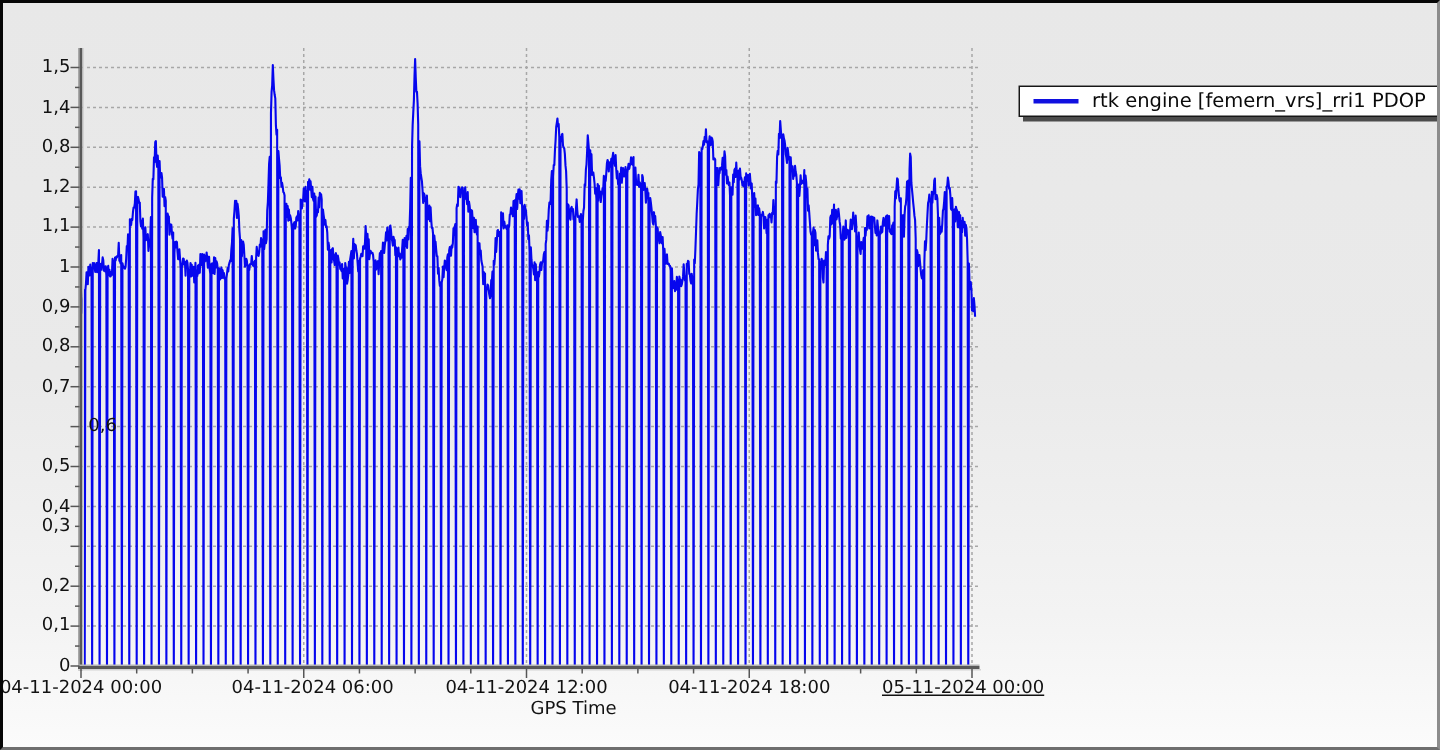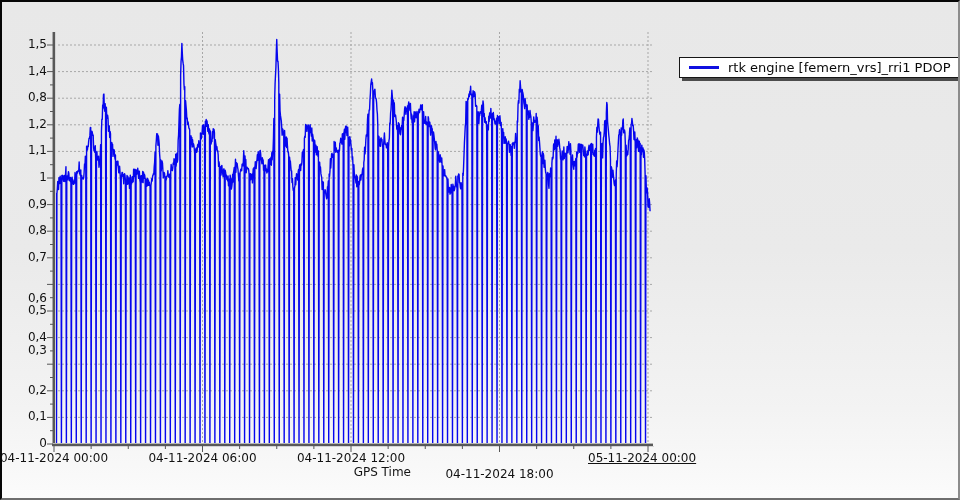--- a/index.html
+++ b/index.html
@@ -115,34 +115,34 @@
       <line x1="608.875" y1="444" x2="608.875" y2="447" class="tick"></line>
     </svg>
 
   <div id="labels">
       <div class="tick-label" style="right: 911px; top: 435px;">0</div>
       <div class="tick-label" style="right: 911px; top: 408.4px;">0,1</div>
       <div class="tick-label" style="right: 911px; top: 381.8px; padding-left: 12px;">0,2</div>
       <div class="tick-label" style="right: 911px; top: 342px;">0,3</div>
       <div class="tick-label" style="right: 911px; top: 328.6px;">0,4</div>
       <div class="tick-label" style="right: 911px; top: 302px;">0,5</div>
-      <div class="tick-label" style="right: 911px; top: 275.4px; margin-top: 15px;">0,6</div>
+      <div class="tick-label" style="right: 880px; top: 275.4px;">0,6</div>
       <div class="tick-label" style="right: 911px; top: 248.8px;">0,7</div>
       <div class="tick-label" style="right: 911px; top: 222.2px;">0,8</div>
       <div class="tick-label" style="right: 911px; top: 195.6px;">0,9</div>
       <div class="tick-label" style="right: 911px; top: 169px;">1</div>
       <div class="tick-label" style="right: 911px; top: 142.4px;">1,1</div>
       <div class="tick-label" style="right: 911px; top: 115.8px;">1,2</div>
       <div class="tick-label" style="right: 911px; top: 89.2px;">0,8</div>
       <div class="tick-label" style="right: 911px; top: 62.6px;">1,4</div>
       <div class="tick-label" style="right: 911px; top: 36px;">1,5</div>
       <div class="tick-label" style="left: -8px; width: 120px; text-align: center; top: 450px;">04-11-2024 00:00</div>
-      <div class="tick-label" style="left: 140.5px; width: 120px; text-align: center; top: 450px;">04-11-2024 06:00</div>
+      <div class="tick-label" style="left: 140.5px; width: 120px; text-align: right; top: 450px;">04-11-2024 06:00</div>
       <div class="tick-label" style="left: 289px; width: 120px; text-align: center; top: 450px;">04-11-2024 12:00</div>
-      <div class="tick-label" style="left: 437.5px; width: 120px; text-align: center; top: 450px; margin-top: 16px;">04-11-2024 18:00</div>
+      <div class="tick-label" style="left: 437.5px; width: 120px; text-align: center; top: 450px;">04-11-2024 18:00</div>
       <div class="tick-label" style="left: 586px; width: 120px; text-align: left; top: 450px; text-decoration: underline;">05-11-2024 00:00</div>
     </div>
 
   <div class="tick-label x-title" style="left:289px;top:464px;width:120px;">GPS Time</div>
 
   <div class="legend">
     <span class="legend-line" style="background: rgb(16, 16, 224);"></span>
     <span class="legend-text">rtk engine [femern_vrs]_rri1 PDOP</span>
   </div>
 </div>

